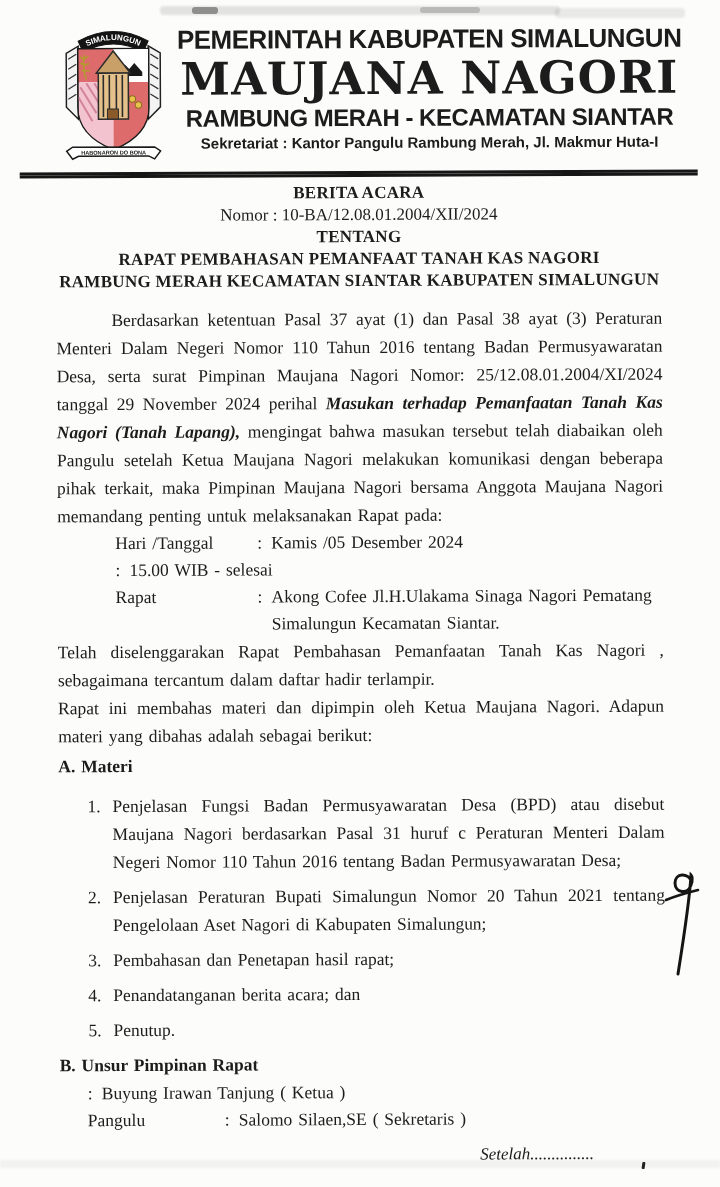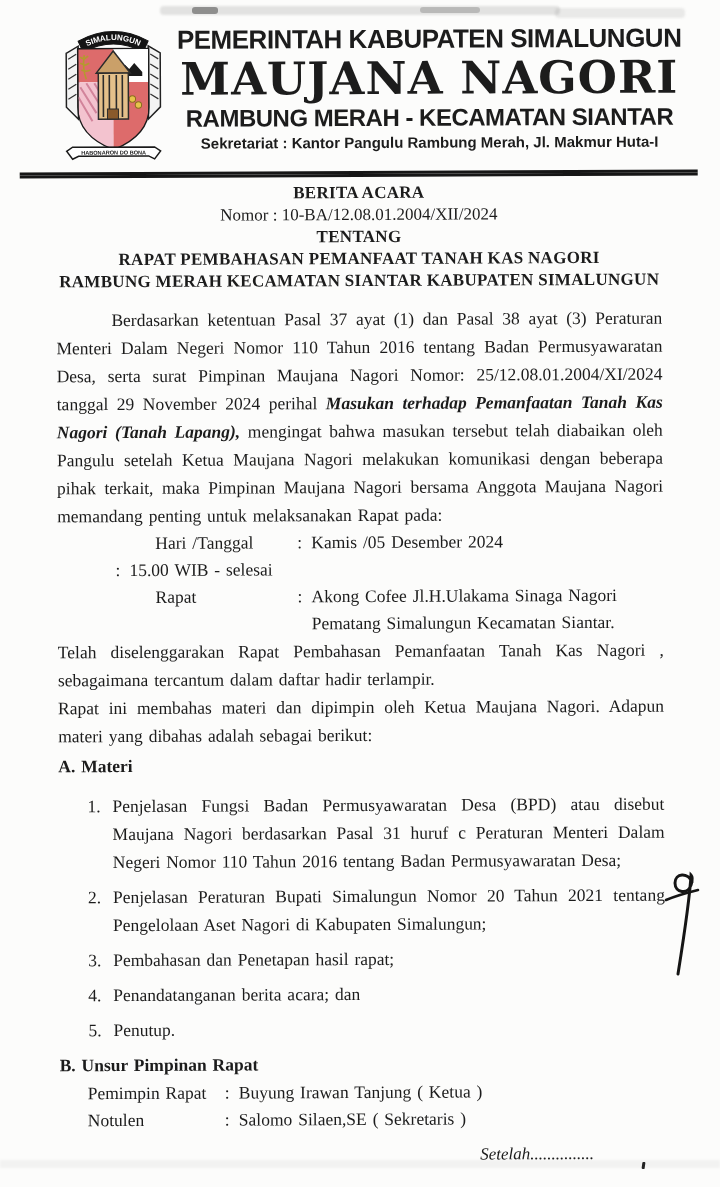--- a/index.html
+++ b/index.html
@@ -40,21 +40,21 @@
   .doc-title { text-align:center; margin-top:5px; line-height:22px; font-size:17px; }
   .doc-title .bold { font-weight:bold; letter-spacing:0.3px; }
 
   
   .content { padding:0 57px; font-size:17.5px; line-height:28px; text-align:justify; word-spacing:1.5px; }
   .p1 { text-indent:55px; margin-top:13px; }
   .bi { font-weight:bold; font-style:italic; }
 
   .details { margin:0; }
   .detail-row { display:flex; padding-left:58px; line-height:27px; text-align:left; }
-  .detail-row .lbl { width:142px; flex:0 0 142px;margin-left:40px; }
+  .detail-row .lbl { width:142px; flex:0 0 142px; }
   .detail-row .col { width:14px; flex:0 0 14px; }
   .detail-row .val { flex:1; }
 
   .sec-heading { font-weight:bold; margin-top:2px; text-align:left; }
 
   ol.materi { margin:12px 0 0 0; padding-left:48px; list-style:decimal; }
   ol.materi li { padding-left:6px; margin-bottom:7px; text-align:justify; }
 
   .brows { margin-top:1px; }
   .b-row { display:flex; padding-left:28px; line-height:27px; text-align:left; }
@@ -170,26 +170,25 @@
         <li>Penjelasan Peraturan Bupati Simalungun Nomor 20 Tahun 2021 tentang Pengelolaan Aset Nagori di Kabupaten Simalungun;</li>
         <li>Pembahasan dan Penetapan hasil rapat;</li>
         <li>Penandatanganan berita acara; dan</li>
         <li>Penutup.</li>
       </ol>
 
       <div class="sec-heading">B. Unsur Pimpinan Rapat</div>
 
       <div class="brows">
         <div class="b-row">
-          <span class="lbl">Pemimpin Rapat</span>
           <span class="col">:</span>
           <span class="val">Buyung Irawan Tanjung ( Ketua )</span>
         </div>
         <div class="b-row">
-          <span class="lbl">Notulen</span>
+          <span class="lbl">Pangulu</span>
           <span class="col">:</span>
           <span class="val">Salomo Silaen,SE ( Sekretaris )</span>
         </div>
       </div>
 
       <div class="catchword">Setelah...............</div>
 
     </main>
   </div>
 

